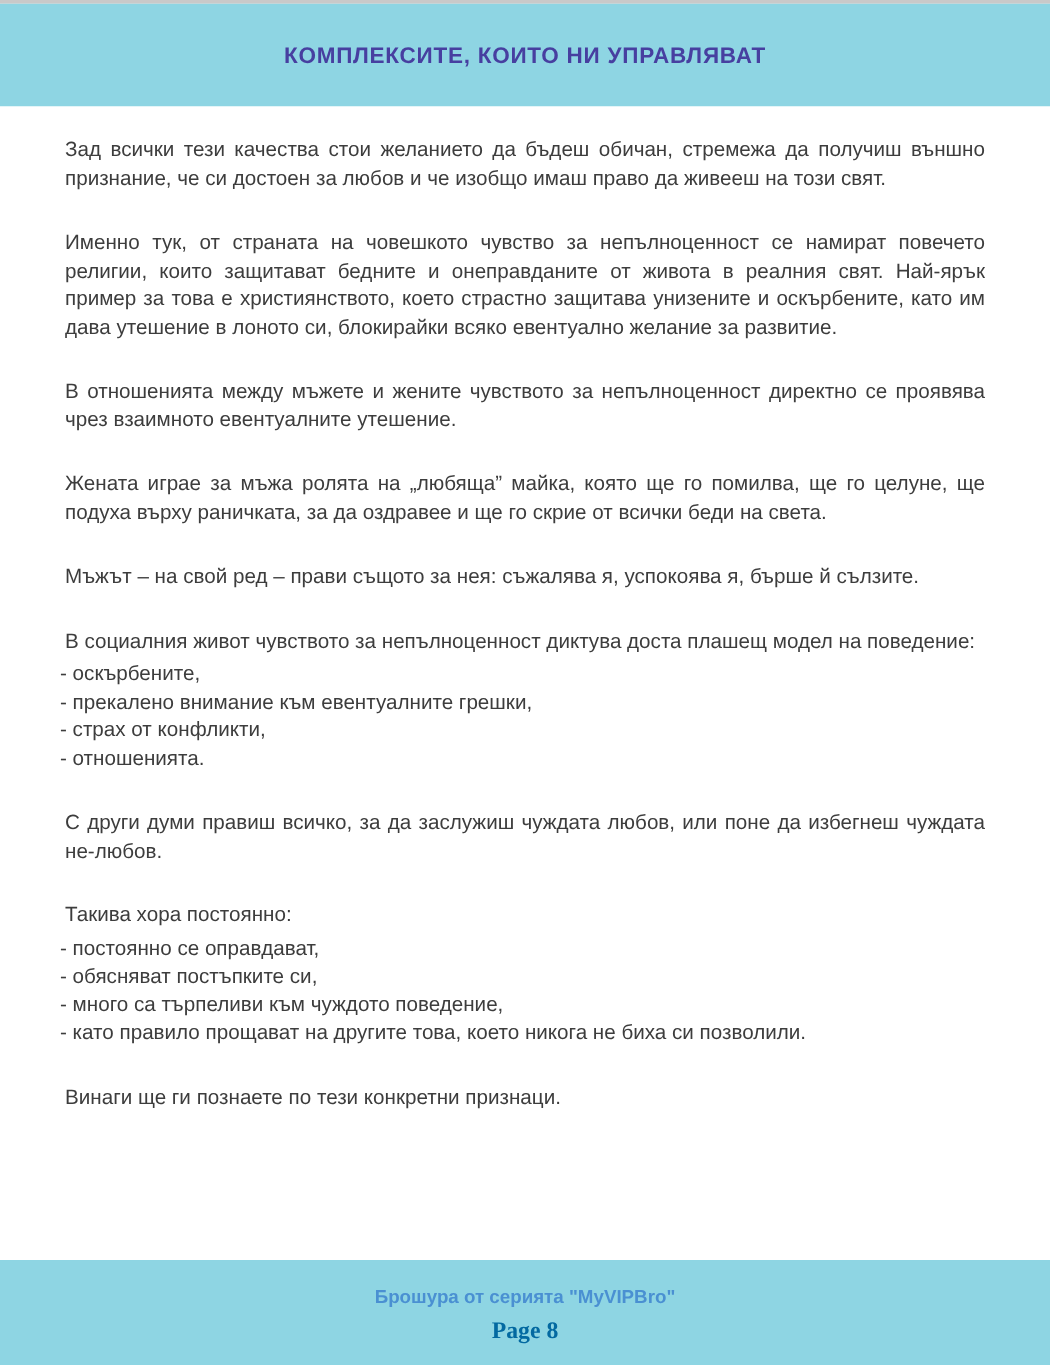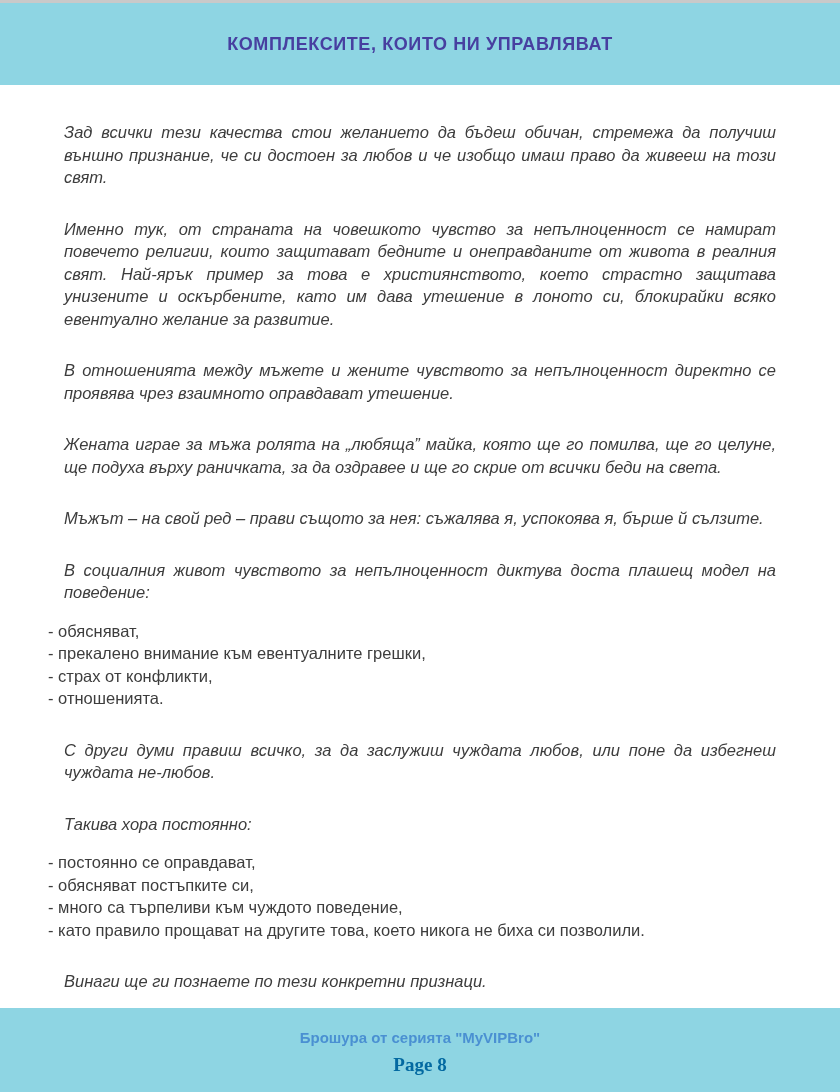--- a/index.html
+++ b/index.html
@@ -38,22 +38,21 @@
     padding: 20px 48px 0 48px;
     color: #3d3d3d;
     font-size: 16.5px;
     line-height: 22.5px;
   }
   .para {
     margin: 0 0 29px 0;
   }
   .para .flow {
     text-align: justify;
-    margin: 16px;
-    font-style: italic;
+    margin: 4px;
   }
   .para .line {
     text-align: left;
     margin: 0;
   }
   .footer-band {
     position: absolute;
     left: 0;
     bottom: 0;
     width: 100%;
@@ -96,34 +95,34 @@
 
     <div class="para">
       <p class="flow">Зад всички тези качества стои желанието да бъдеш обичан, стремежа да получиш външно признание, че си достоен за любов и че изобщо имаш право да живееш на този свят.</p>
     </div>
 
     <div class="para">
       <p class="flow">Именно тук, от страната на човешкото чувство за непълноценност се намират повечето религии, които защитават бедните и онеправданите от живота в реалния свят. Най-ярък пример за това е християнството, което страстно защитава унизените и оскърбените, като им дава утешение в лоното си, блокирайки всяко евентуално желание за развитие.</p>
     </div>
 
     <div class="para">
-      <p class="flow">В отношенията между мъжете и жените чувството за непълноценност директно се проявява чрез взаимното оправдават утешение.</p>
+      <p class="flow">В отношенията между мъжете и жените чувството за непълноценност директно се проявява чрез взаимното евентуалните утешение.</p>
     </div>
 
     <div class="para">
       <p class="flow">Жената играе за мъжа ролята на „любяща” майка, която ще го помилва, ще го целуне, ще подуха върху раничката, за да оздравее и ще го скрие от всички беди на света.</p>
     </div>
 
     <div class="para">
       <p class="flow">Мъжът – на свой ред – прави същото за нея: съжалява я, успокоява я, бърше й сълзите.</p>
     </div>
 
     <div class="para">
       <p class="flow">В социалния живот чувството за непълноценност диктува доста плашещ модел на поведение:</p>
-      <p class="line">- обясняват,</p>
+      <p class="line">- оскърбените,</p>
       <p class="line">- прекалено внимание към евентуалните грешки,</p>
       <p class="line">- страх от конфликти,</p>
       <p class="line">- отношенията.</p>
     </div>
 
     <div class="para">
       <p class="flow">С други думи правиш всичко, за да заслужиш чуждата любов, или поне да избегнеш чуждата не-любов.</p>
     </div>
 
     <div class="para">

